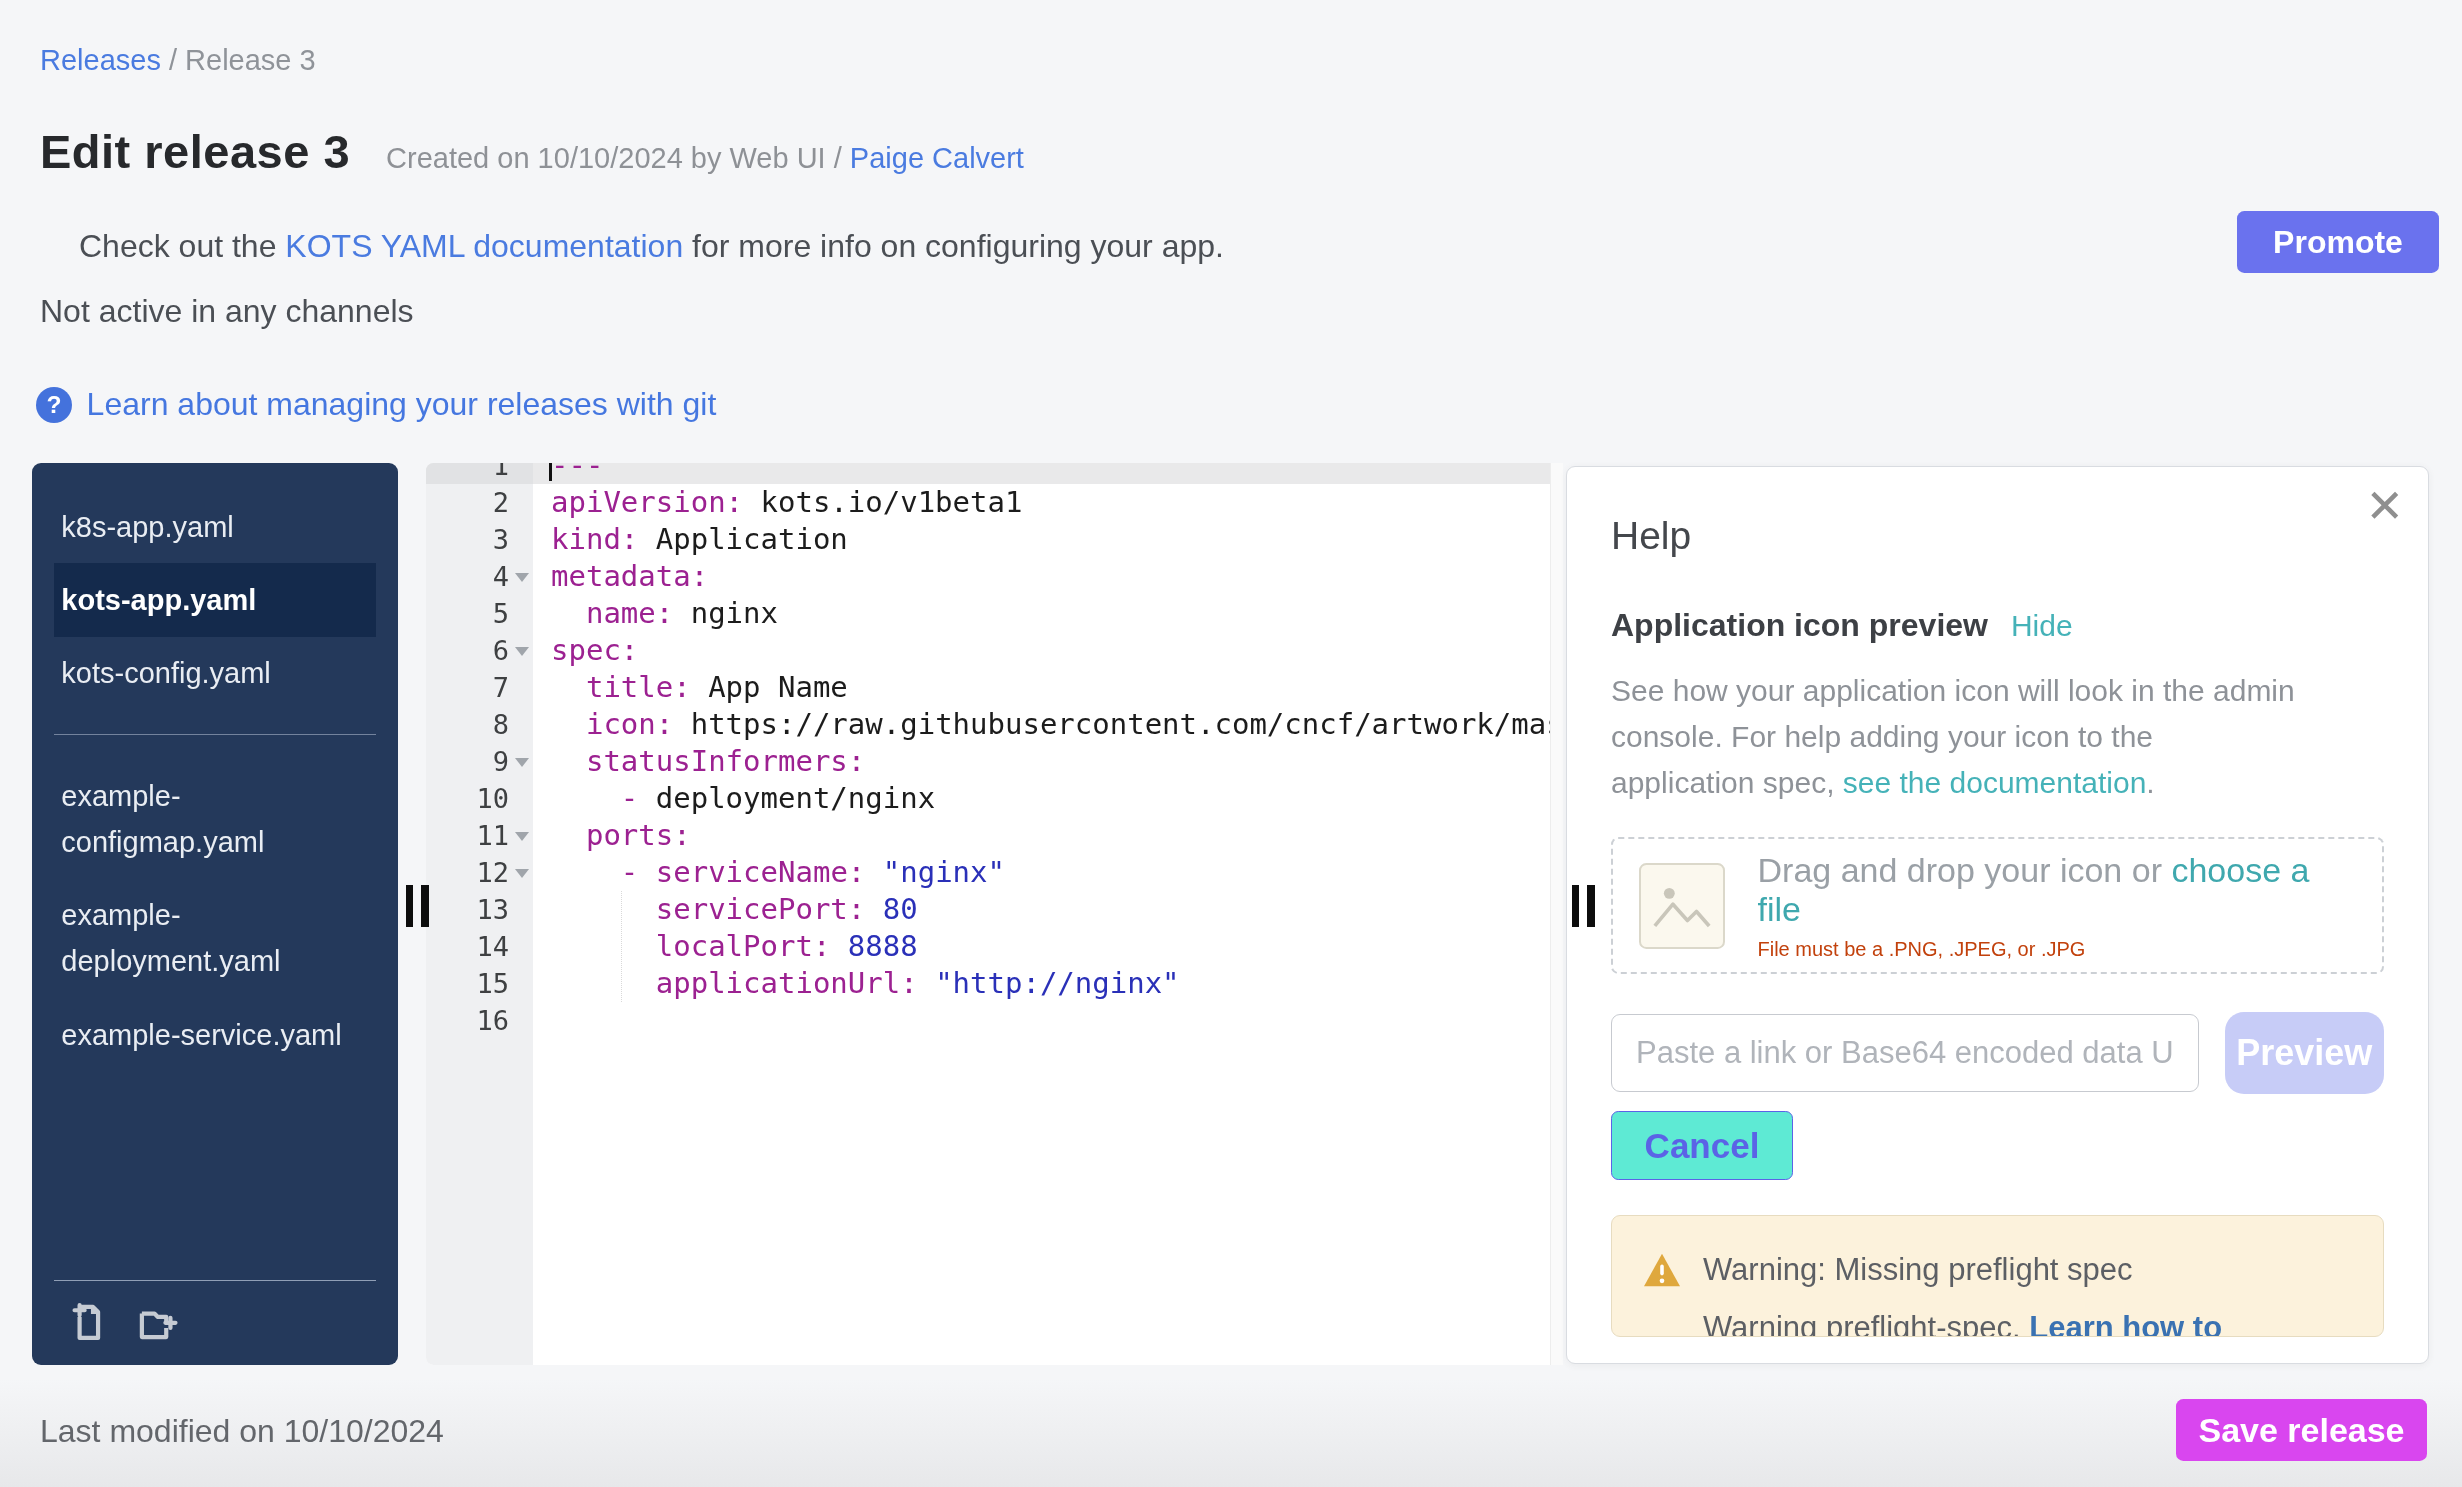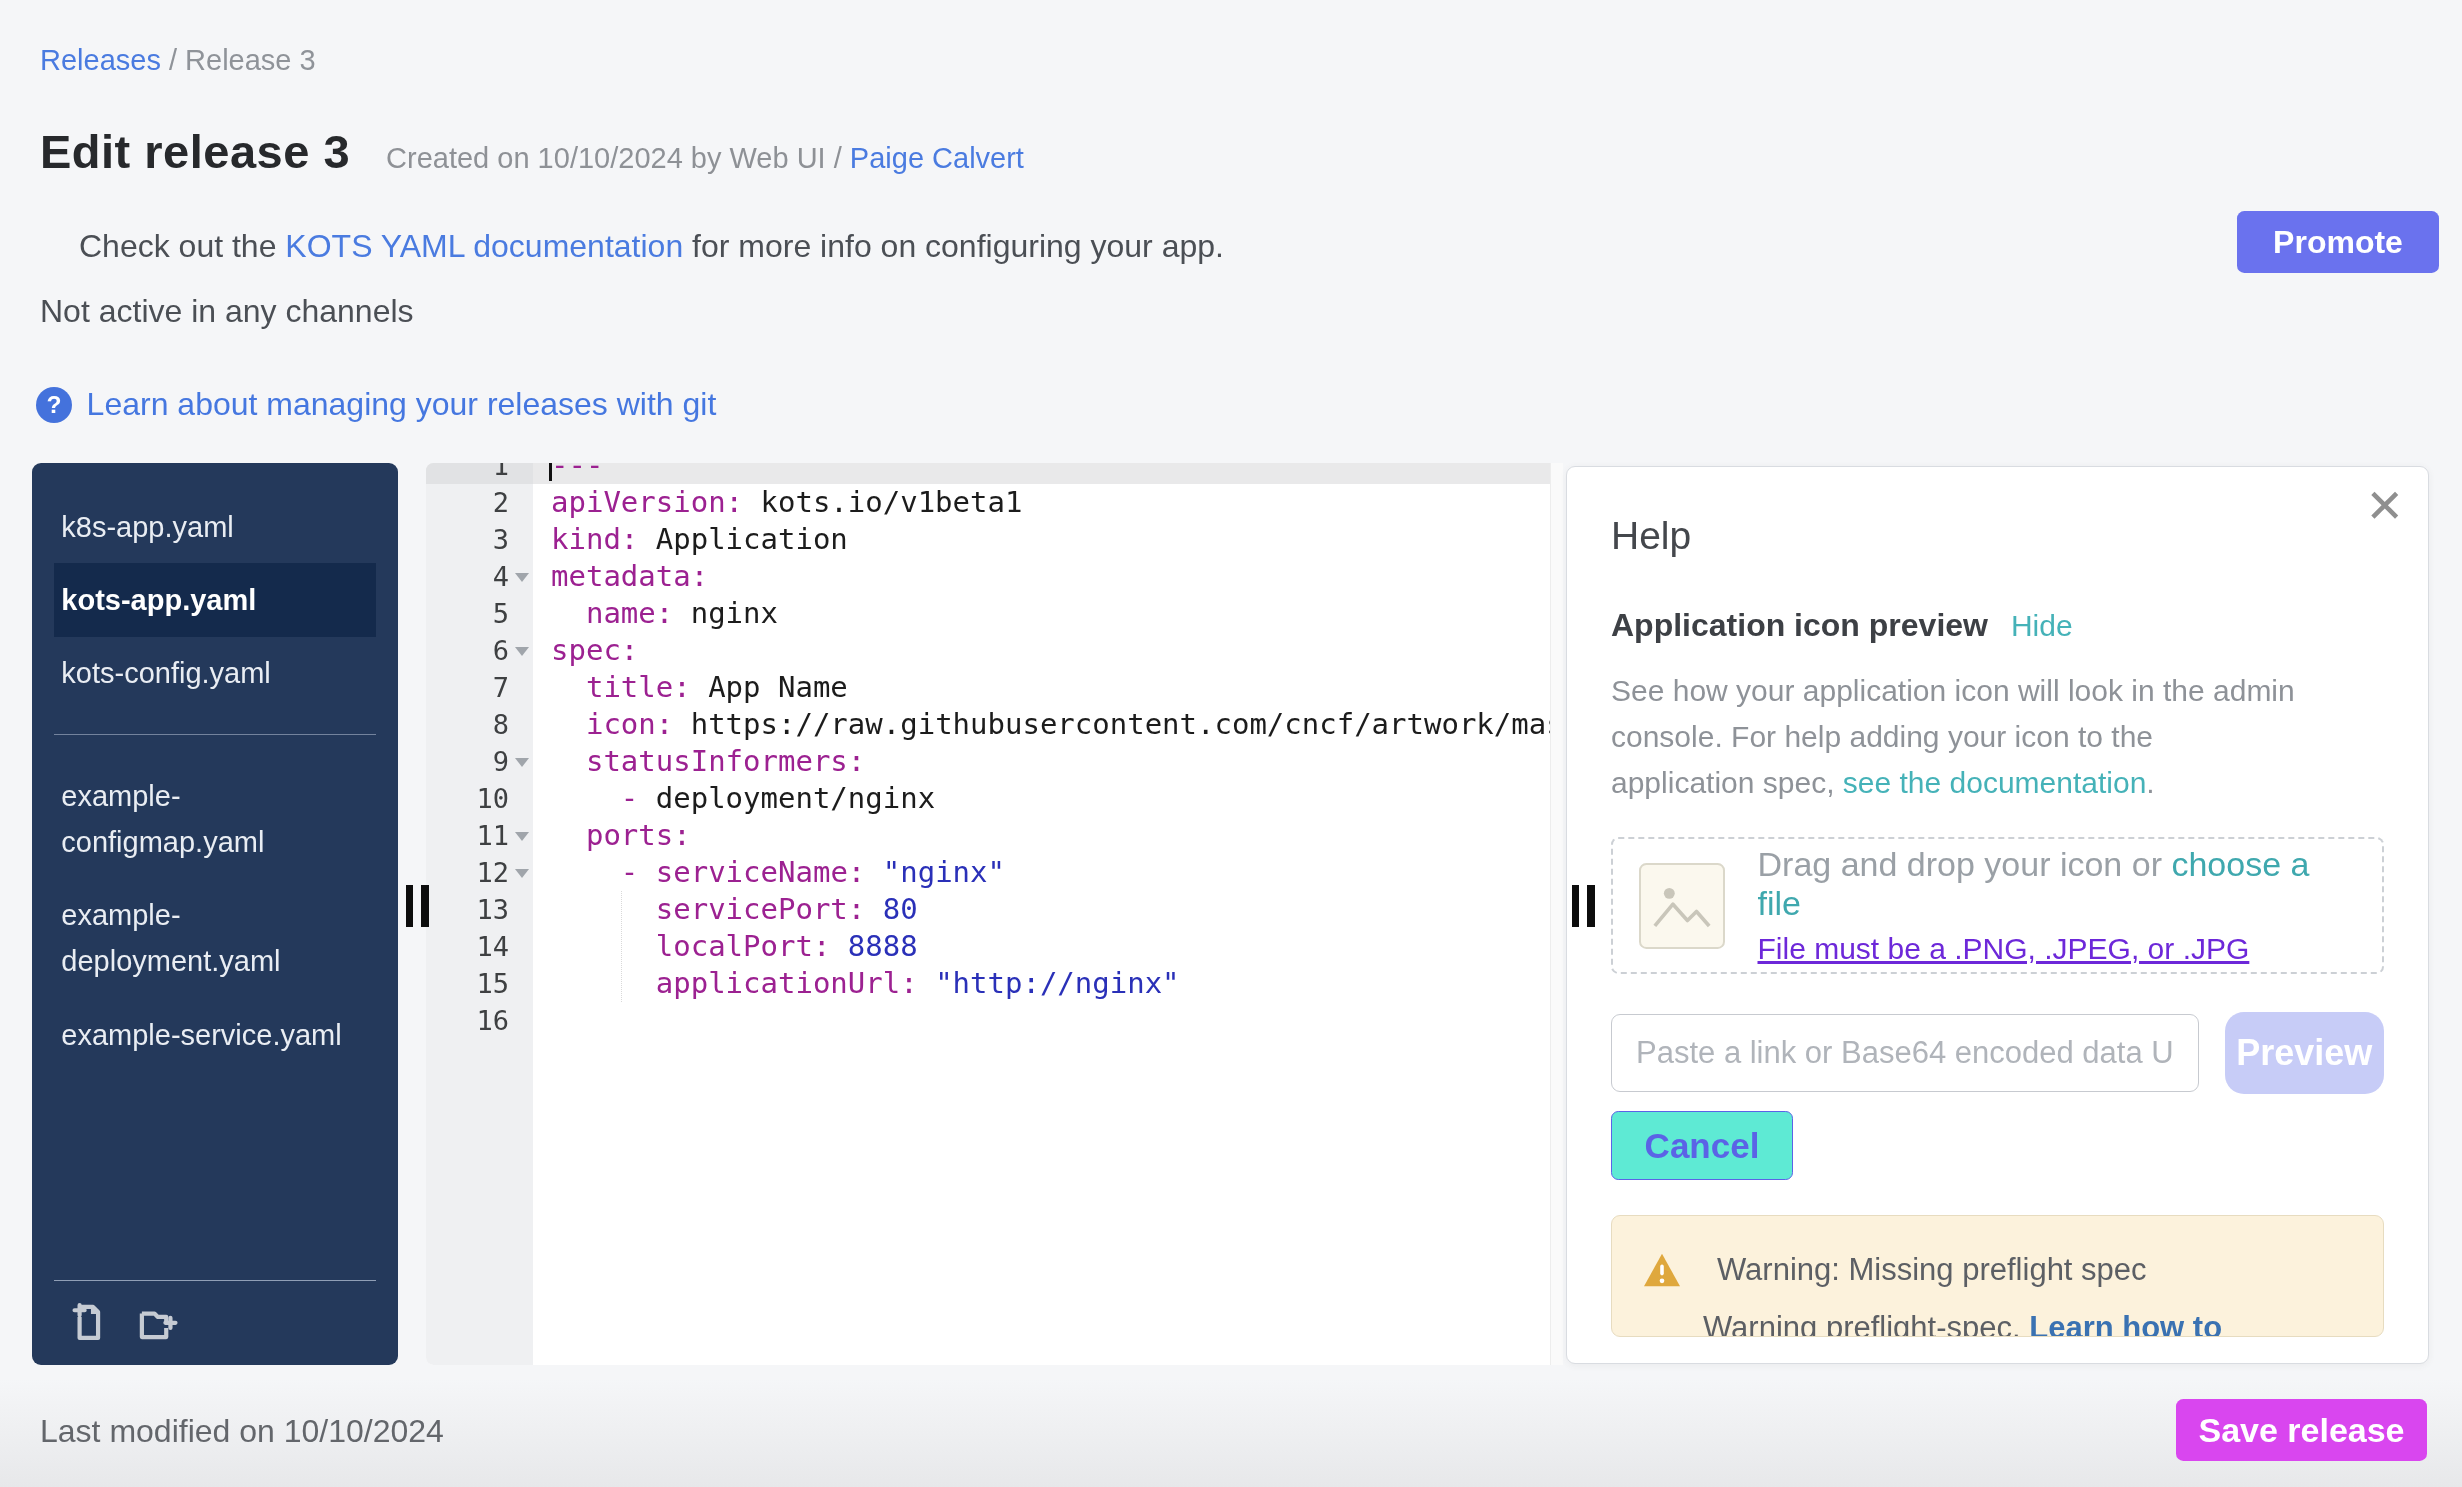--- a/index.html
+++ b/index.html
@@ -128,21 +128,21 @@
     margin-top:31px; height:137px; border:2.7px dashed #ccd0d5; border-radius:7.3px;
     display:flex; align-items:center; padding:0 25.5px; gap:33px; cursor:pointer;
   }
   .dz-icon {
     width:86px; height:86px; background:#fbf8ee; border:2.7px solid #dbd8ca; border-radius:7.3px;
     display:flex; align-items:center; justify-content:center; flex:0 0 86px;
   }
   .dz-icon svg { width:58px; height:58px; }
   .dz-text1 { font-size:34px; color:#9aa0a6; }
   .dz-text1 a { color:#3fa8ae; }
-  .dz-text2 { font-size:30px; color:#6d28d9; margin-top:9px;text-decoration:underline; }
+  .dz-text2 { font-size:20px; color:#c2410c; margin-top:9px; }
 
   .input-row { margin-top:38px; display:flex; gap:25.5px; align-items:center; }
   .link-input {
     width:590px; height:78px; border:1.8px solid #c7cad0; border-radius:9px;
     font-size:31px; font-family:inherit; color:#4b4f55; padding:0 24px; background:#fff; outline:none;
   }
   .link-input::placeholder { color:#b0b4ba; }
   .preview-btn {
     width:160px; height:82px; background:#c7ccf7; border:none; border-radius:19px;
     color:#fff; font-weight:bold; font-size:36px; font-family:inherit; cursor:default;
@@ -150,21 +150,21 @@
   .cancel-btn {
     margin-top:17px; width:182px; height:69px; background:#5eead4;
     border:1.8px solid #5b63e6; border-radius:7.3px;
     color:#5b63e6; font-weight:bold; font-size:35px; font-family:inherit; cursor:pointer;
   }
 
   .warning-box {
     margin-top:35px; background:#fcf2dc; border:1.8px solid #e7dcc0; border-radius:9px;
     padding:36px 31px 12.7px; overflow:hidden; height:122px;
   }
-  .warn-row1 { display:flex; align-items:flex-end; gap:36px; }
+  .warn-row1 { display:flex; align-items:flex-end; gap:22px; }
   .warn-icon { width:38px; height:36px; flex:0 0 38px; }
   .warn-text { font-size:31px; color:#5c5f64; }
   .warn-row2 { margin-top:22px; padding-left:60px; font-size:31px; color:#5c5f64; }
   .warn-row2 a { color:#3a72b2; font-weight:bold; }
 
   
   .footer-grad {
     position:absolute; left:0; right:0; bottom:0; height:109px;
     background:linear-gradient(180deg, rgba(231,232,234,0) 0%, #e7e8ea 100%);
     pointer-events:none;

